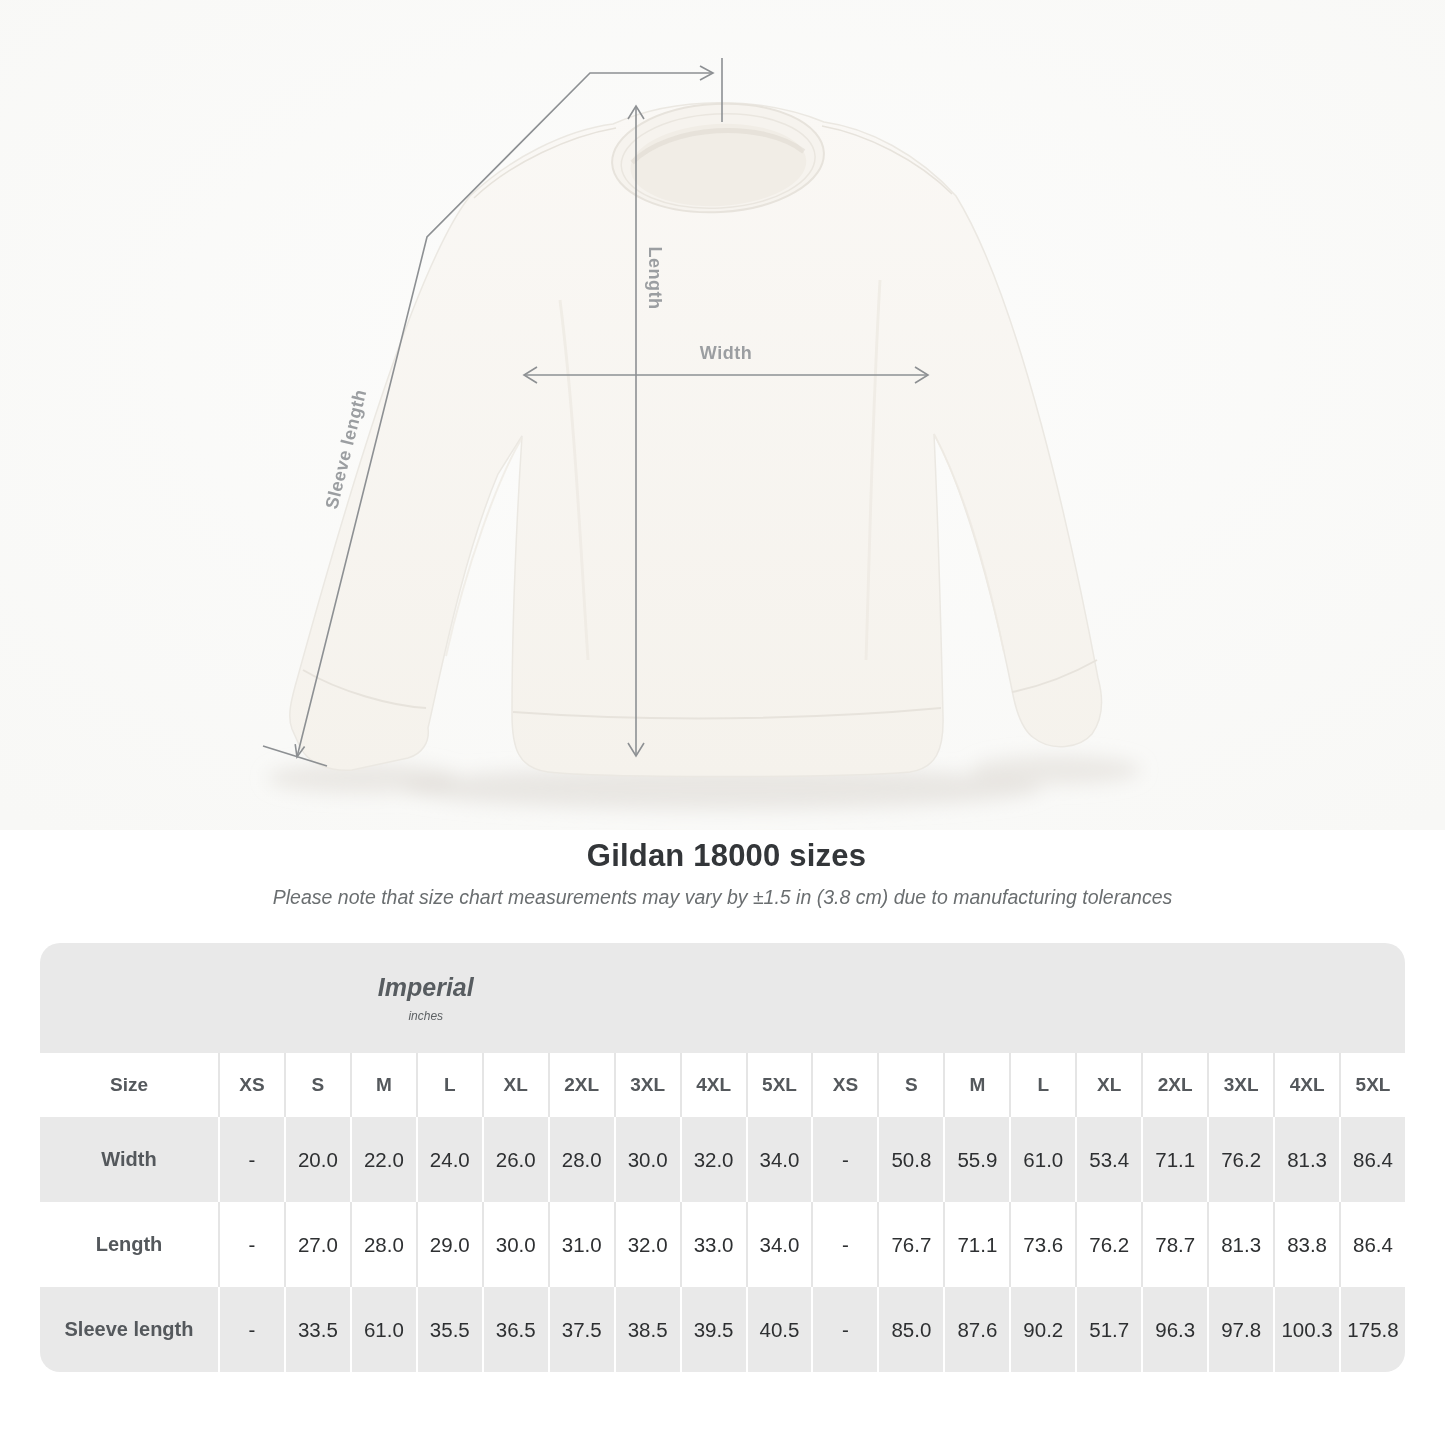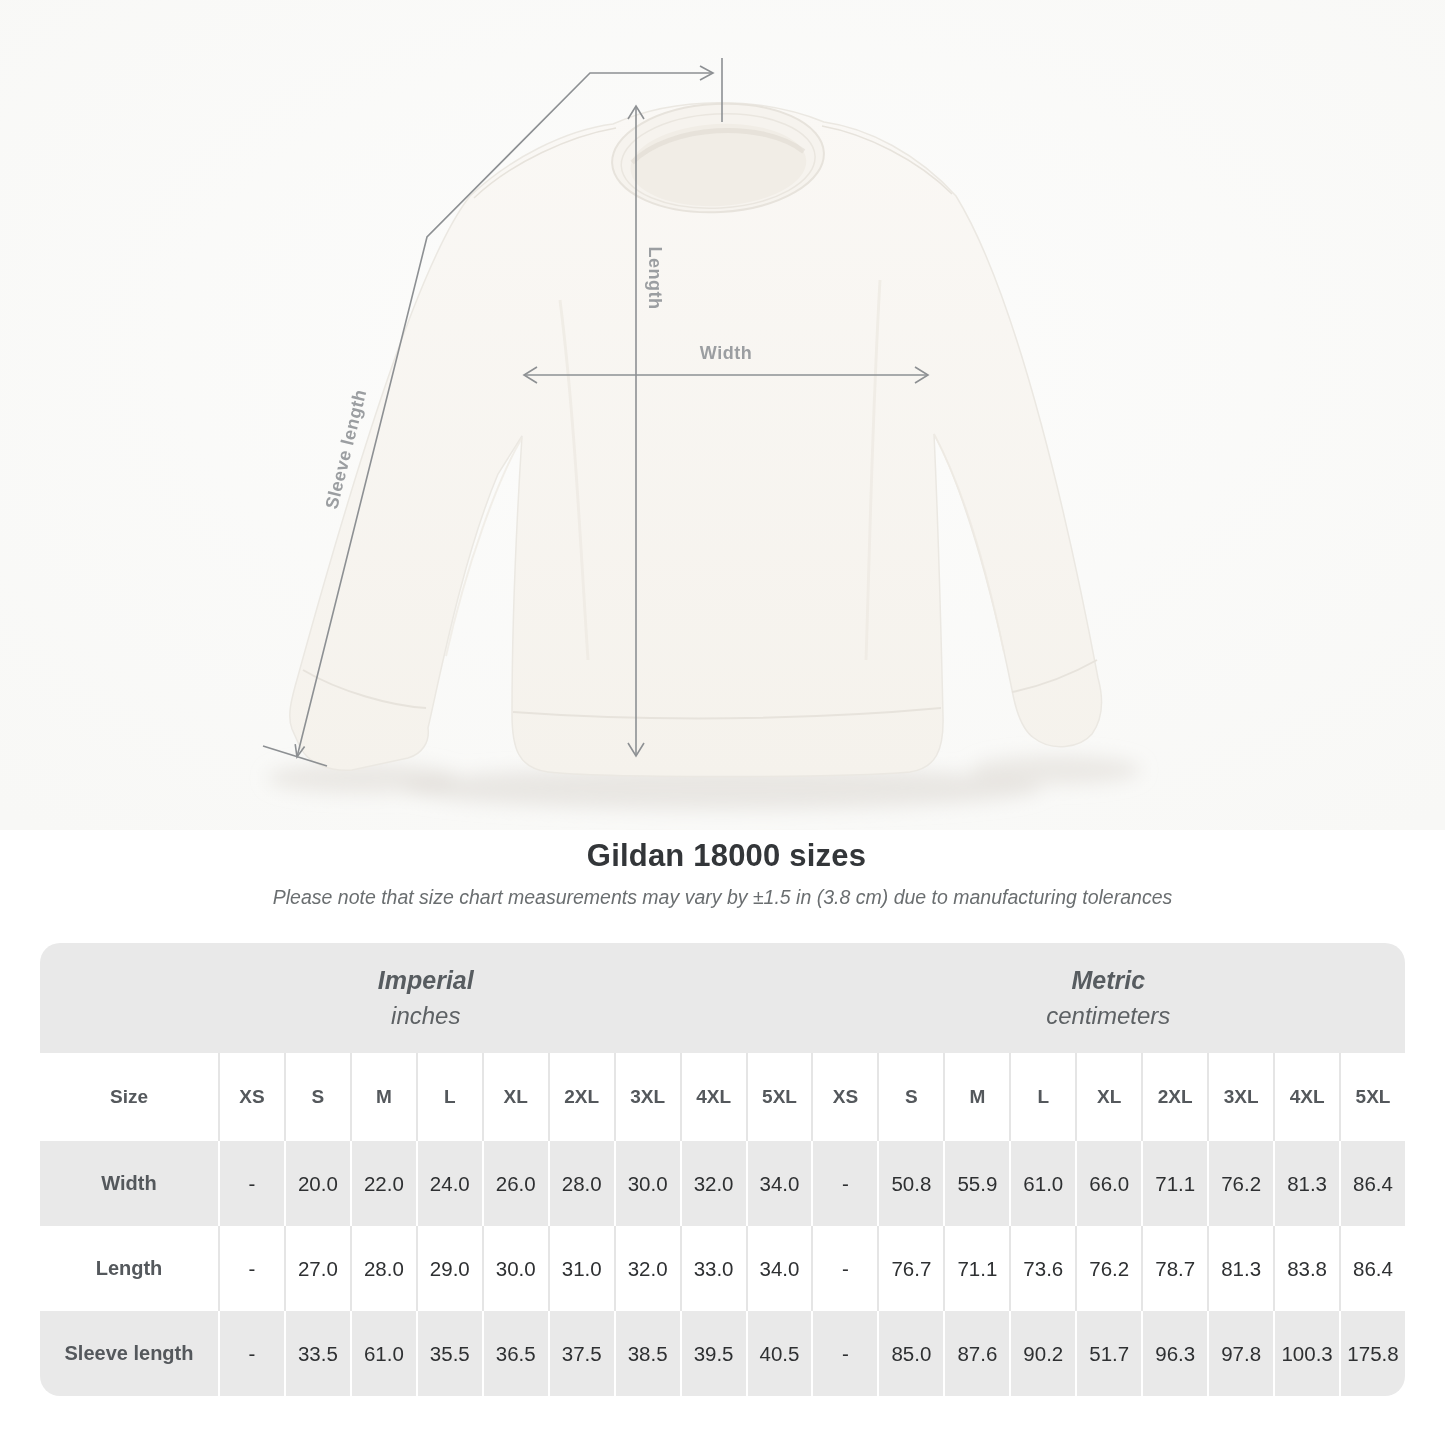--- a/index.html
+++ b/index.html
@@ -22,30 +22,30 @@
     margin:12px;font-size:19.5px;font-style:italic;color:#6a6e70;
   }
   
   .size-table{
     margin:34px 40px 0;border-radius:20px;overflow:hidden;
   }
   .trow{display:grid;grid-template-columns:178px repeat(18,1fr);}
   .trow.gray{background:#e9e9e9;--sep:#ffffff;}
   .trow.white{background:#ffffff;--sep:#e5e5e5;}
   .trow.head{height:110px;}
-  .trow.sizes{height:88px;}
+  .trow.sizes{height:64px;}
   .trow.data{height:85px;}
   .cell{display:flex;align-items:center;justify-content:center;min-width:0;}
   .trow.sizes .cell + .cell,
   .trow.data  .cell + .cell{border-left:2px solid var(--sep);}
   .group{flex-direction:column;}
   .group.span10{grid-column:span 10;}
   .group.span9{grid-column:span 9;}
   .g-title{font-size:25px;font-weight:700;font-style:italic;color:#575c60;}
-  .g-unit{font-size:24px;font-style:italic;color:#5d6164;margin-top:7px;}
+  .g-unit{font-size:12px;font-style:italic;color:#5d6164;margin-top:7px;}
   .sz{font-weight:700;font-size:19px;color:#54585c;}
   .rlabel{font-weight:700;font-size:20px;color:#54585c;}
   .val{font-size:20.5px;color:#2e3032;}
 </style>
 </head>
 <body>
 
 <div class="page">
 
   <svg class="diagram" viewBox="0 0 1445 830">
@@ -152,24 +152,20 @@
     <p class="note">Please note that size chart measurements may vary by ±1.5 in (3.8 cm) due to manufacturing tolerances</p>
   </div>
 
   <div class="size-table">
 
     <div class="trow head gray">
       <div class="cell group span10">
         <div class="g-title">Imperial</div>
         <div class="g-unit">inches</div>
       </div>
-      <div class="cell group span9">
-        <div class="g-title">Metric</div>
-        <div class="g-unit">centimeters</div>
-      </div>
     </div>
 
     <div class="trow sizes white">
       <div class="cell sz">Size</div>
       <div class="cell sz">XS</div>
       <div class="cell sz">S</div>
       <div class="cell sz">M</div>
       <div class="cell sz">L</div>
       <div class="cell sz">XL</div>
       <div class="cell sz">2XL</div>
@@ -195,21 +191,21 @@
       <div class="cell val">24.0</div>
       <div class="cell val">26.0</div>
       <div class="cell val">28.0</div>
       <div class="cell val">30.0</div>
       <div class="cell val">32.0</div>
       <div class="cell val">34.0</div>
       <div class="cell val">-</div>
       <div class="cell val">50.8</div>
       <div class="cell val">55.9</div>
       <div class="cell val">61.0</div>
-      <div class="cell val">66.0</div>
+      <div class="cell val">53.4</div>
       <div class="cell val">71.1</div>
       <div class="cell val">76.2</div>
       <div class="cell val">81.3</div>
       <div class="cell val">86.4</div>
     </div>
 
     <div class="trow data white">
       <div class="cell rlabel">Length</div>
       <div class="cell val">-</div>
       <div class="cell val">27.0</div>

